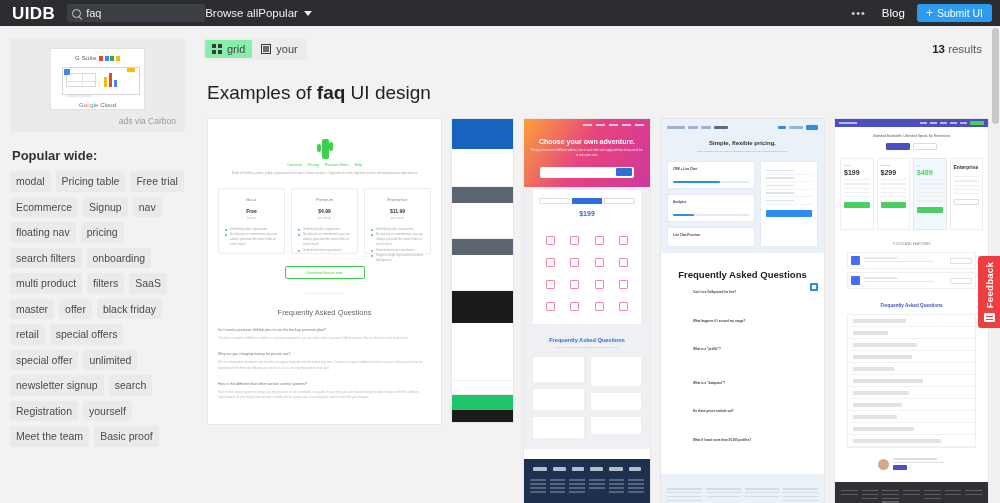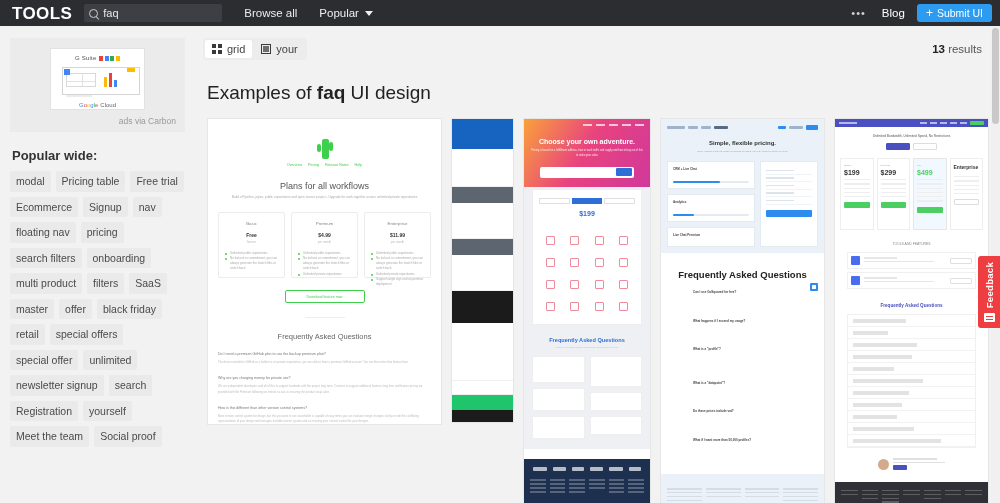--- a/index.html
+++ b/index.html
@@ -22,21 +22,21 @@
   .search-wrap{
     width:138px; height:18px; background:#3c3f43; border-radius:2px;
     display:flex; align-items:center; padding:0 5px; margin-left:4px;
   }
   .search-ico{ width:9px;height:9px;border:1.3px solid #c9ccd1;border-radius:50%;
     position:relative; flex:none; margin-right:5px;}
   .search-ico:after{content:"";position:absolute;width:1.3px;height:4px;
     background:#c9ccd1;right:-1px;bottom:-3px;transform:rotate(-45deg);}
   .search-val{ color:#e8e8e8; font-size:11px; line-height:1; }
   .nav-link{
-    color:#eceef0; font-size:11.5px; margin-left:22px; cursor:pointer;
+    color:#eceef0; font-size:11.5px; cursor:pointer;
     display:flex; align-items:center; white-space:nowrap;justify-content:flex-end;
   }
   .caret{ width:0;height:0;border-left:4px solid transparent;
     border-right:4px solid transparent;border-top:5px solid #eceef0;
     margin-left:6px; }
   .spacer{ flex:1; }
   .dots{ color:#cfd2d6; letter-spacing:1px; font-size:11px; margin-right:4px; }
   .blog{ color:#fff; font-size:11.5px; margin:0 12px; cursor:pointer; }
   .submit-btn{
     background:#2d9cf0; color:#fff; font-size:10.5px; border:none;
@@ -91,21 +91,21 @@
     padding:5px 6px; border-radius:2px; cursor:pointer; white-space:nowrap;
   }
 
   
   .main{ flex:1; padding:12px 0 0 8px; position:relative; overflow:hidden; }
   .main-top{ display:flex; align-items:flex-start; padding-right:18px; }
   .viewtoggle{ display:flex; background:#ececec; border-radius:3px; padding:2px; gap:2px; }
   .vt-btn{ display:flex;align-items:center;gap:5px; font-size:11px; color:#444;
            padding:3px 7px; border-radius:2px; cursor:pointer; background:transparent;
            border:none; font-family:inherit; }
-  .vt-btn.active{ background:#ffffff;text-align:center; }
+  .vt-btn.active{ background:#86efac;text-align:center; }
   .ico-grid{ width:10px;height:10px; display:grid; grid-template:1fr 1fr/1fr 1fr;
              gap:1.5px; }
   .ico-grid i{ background:#3a3a3a; display:block; }
   .ico-wide{ width:10px;height:10px;border:1.5px solid #3a3a3a;position:relative;}
   .ico-wide:after{content:"";position:absolute;inset:1px;background:#6d6d6d;}
   .results{ margin-left:auto; font-size:11.5px; color:#555; padding-top:5px; }
   .results b{ color:#222; }
 
   .page-title{ font-size:19px; color:#222; font-weight:normal; margin:22px 0 14px 4px; }
   .page-title b{ font-weight:bold; }
@@ -281,21 +281,21 @@
 
   
   .scrollbar{ position:absolute; right:0; top:0; width:9px; height:477px; background:#f0f0f0; }
   .scrollbar .thumb{ position:absolute; left:1px; top:2px; width:7px; height:96px;
                      background:#c8c8c8; border-radius:4px; }
 </style>
 </head>
 <body>
 
 <div class="header">
-  <div class="logo">TOOLS</div>
+  <div class="logo">UIDB</div>
 
   <div class="search-wrap">
     <span class="search-ico"></span>
     <span class="search-val">faq</span>
   </div>
 
   <div class="nav-link">
     <span>Browse all</span>
   </div>
 
@@ -371,21 +371,21 @@
         <span class="tag">black friday</span>
         <span class="tag">retail</span>
         <span class="tag">special offers</span>
         <span class="tag">special offer</span>
         <span class="tag">unlimited</span>
         <span class="tag">newsletter signup</span>
         <span class="tag">search</span>
         <span class="tag">Registration</span>
         <span class="tag">yourself</span>
         <span class="tag">Meet the team</span>
-        <span class="tag">Social proof</span>
+        <span class="tag">Basic proof</span>
       </div>
   </aside>
 
   <main class="main">
 
     <div class="main-top">
       <div class="viewtoggle">
         <button class="vt-btn active">
           <span class="ico-grid">
               <i></i>
@@ -418,21 +418,20 @@
               <i></i>
               <i></i>
               <i></i>
             </div>
           <div class="c1nav">
             <span>Overview</span>
             <span>Pricing</span>
             <span>Release Notes</span>
             <span>Help</span>
           </div>
-          <div class="c1h">Plans for all workflows</div>
           <div class="c1sub">Build a Pipeline, pipes, public repositories and open source project - Upgrade for work together across unlimited private repositories</div>
           <div class="c1plans">
             <div class="c1plan">
               <div class="c1pname">Basic</div>
               <div class="c1price">Free</div>
               <div class="c1per">forever</div>
               <div class="c1feat">
                 <div>Unlimited public repositories</div>
                 <div>No lockout or commitment, you can always generate the sketch files or switch back</div>
               </div>

